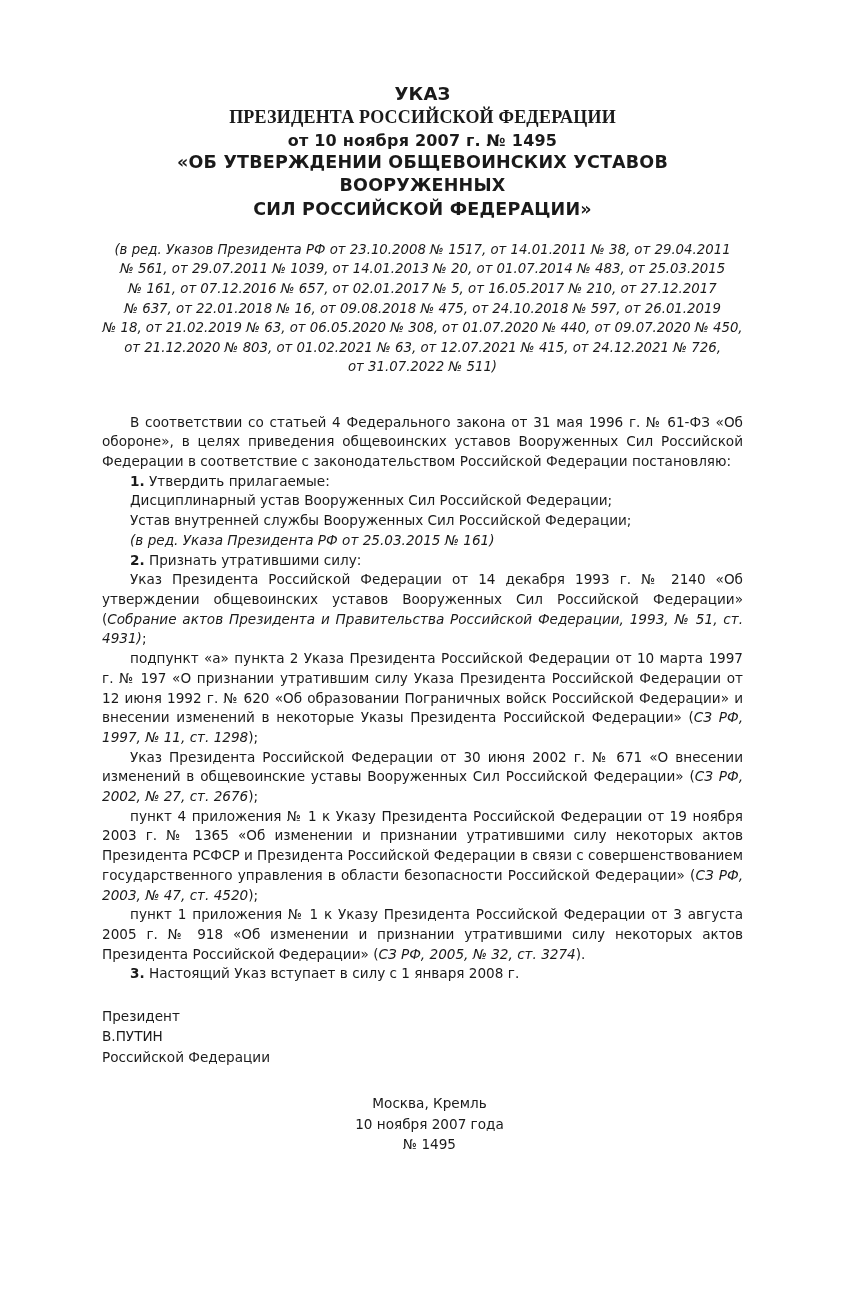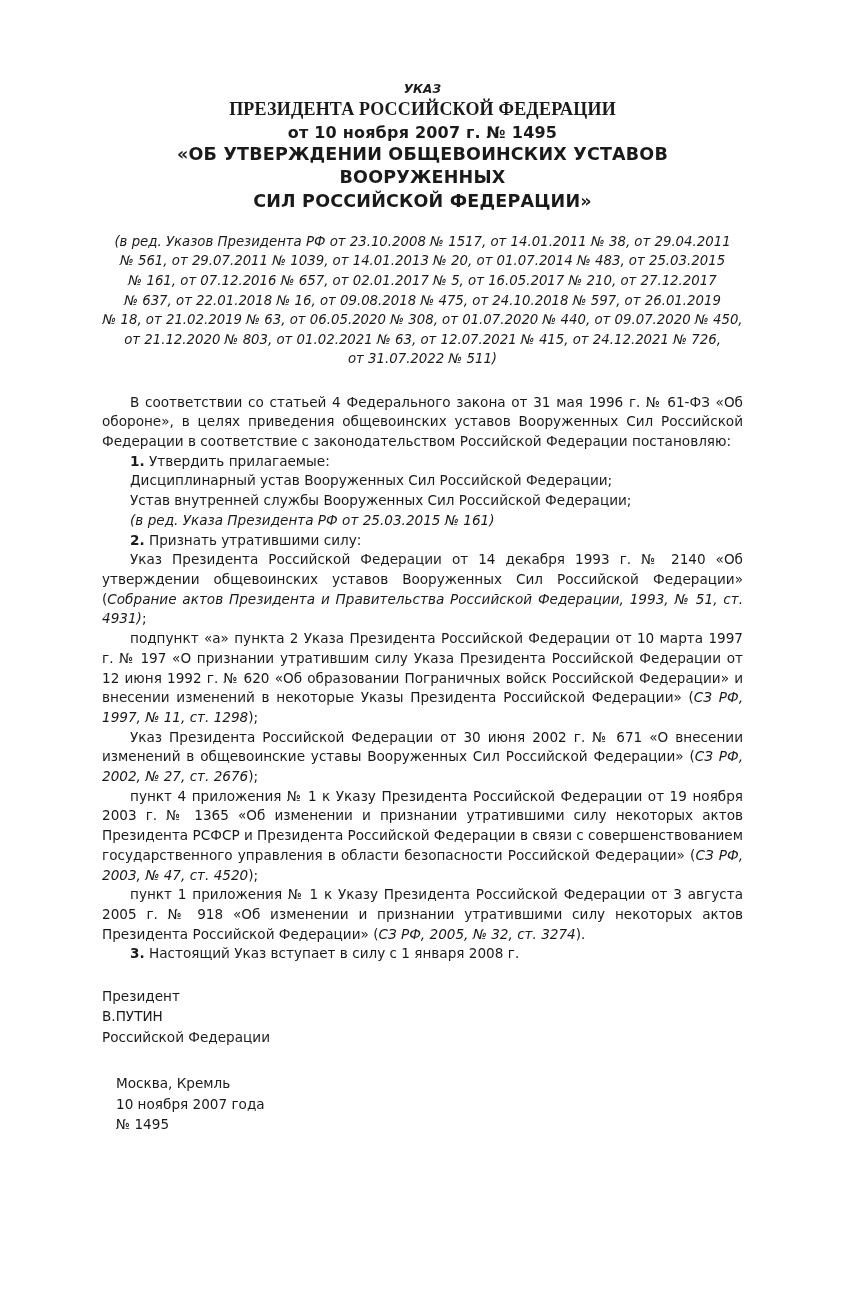--- a/index.html
+++ b/index.html
@@ -23,37 +23,37 @@
   .title-block {
     text-align: center;
     font-weight: bold;
     font-size: 17.5px;
     line-height: 1.33;
     letter-spacing: 0.2px;
   }
   .title-line {
     display: block;
   }
-  .title-line.l1 { font-size: 12px; font-style: italic; }
+  .title-line.l1 { font-size: 18px; }
   .title-line.l2 { font-size: 18px; font-family: Liberation Serif, serif; }
   .title-line.l3 { font-size: 16px; }
   .title-line.l4 { font-size: 17.5px; }
   .title-line.l5 { font-size: 17.5px; }
 
   .amend-block {
     margin-top: 19px;
     text-align: center;
     font-style: italic;
     font-size: 13.3px;
     line-height: 1.47;
   }
   .amend-line { display: block; }
 
   .body-block {
-    margin-top: 24px;
+    margin-top: 36px;
     font-size: 13.6px;
     line-height: 1.45;
     text-align: justify;
   }
   p.para {
     margin: 0;
     text-indent: 28px;
     text-align: justify;
   }
   p.para.flat { text-align: left; }
@@ -67,21 +67,21 @@
     line-height: 1.5;
   }
   .sig-line { display: block; }
 
   .place-block {
     margin-top: 26px;
     margin-left: 14px;
     font-size: 13.6px;
     line-height: 1.5;
   }
-  .place-line { display: block; }
+  .place-line { display: block; text-align: center; }
 </style>
 </head>
 <body>
 
 <div class="page">
 
   <div class="title-block">
     <span class="title-line l1">УКАЗ</span>
     <span class="title-line l2">ПРЕЗИДЕНТА РОССИЙСКОЙ ФЕДЕРАЦИИ</span>
     <span class="title-line l3">от 10 ноября 2007 г. № 1495</span>

